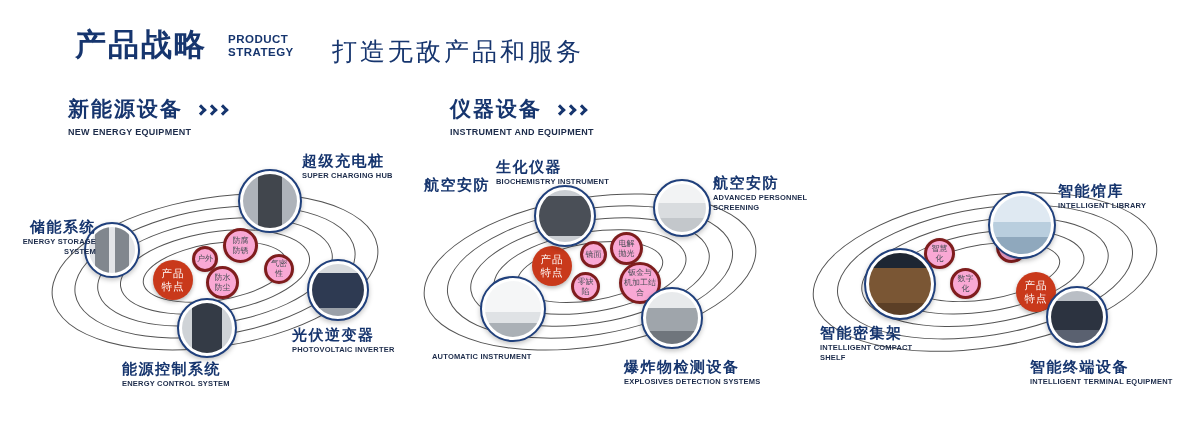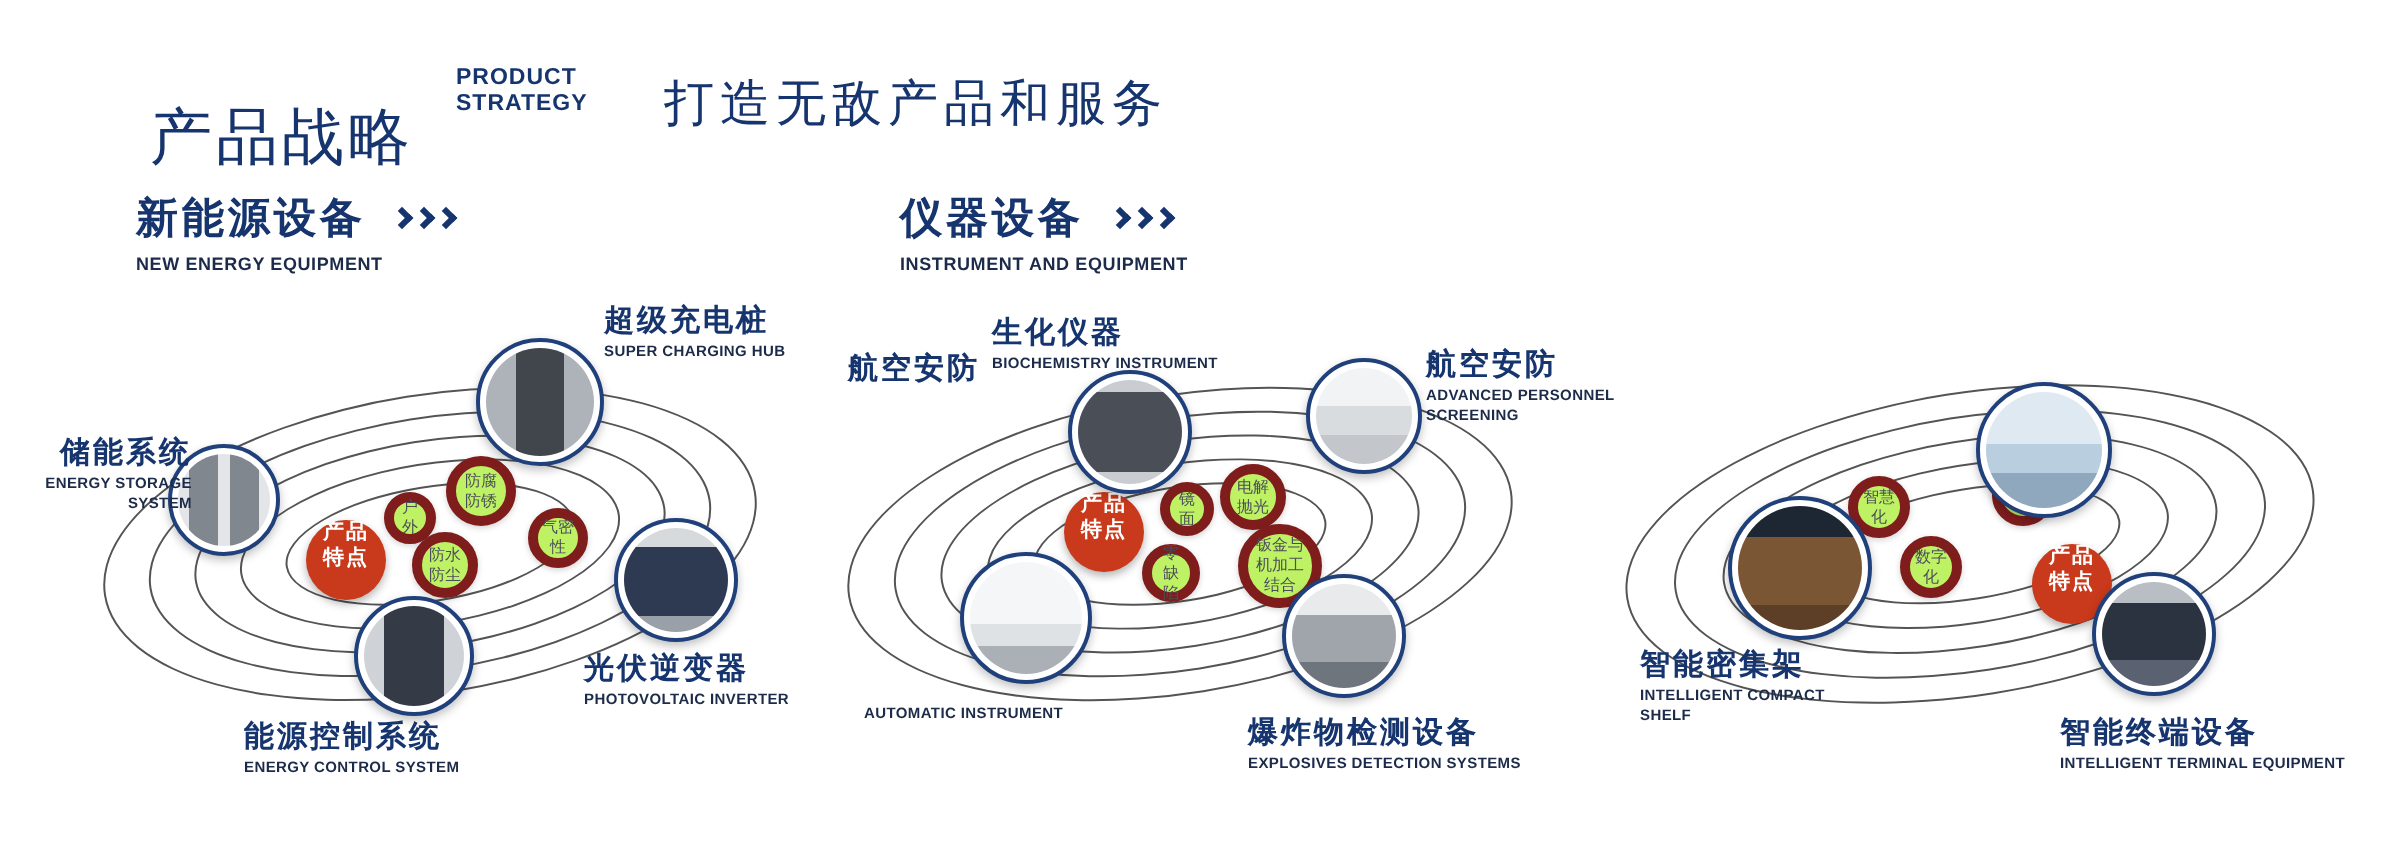--- a/index.html
+++ b/index.html
@@ -6,21 +6,21 @@
     --navy:#16356e;
     --red:#c9391b;
     --ink:#1c2b4a;
   }
   *{box-sizing:border-box;}
   html,body{margin:0;padding:0;}
   body{font-family:"Liberation Sans","DejaVu Sans",sans-serif;background:#fff;}
   .canvas{position:relative;width:1200px;height:422px;background:#ffffff;overflow:hidden;}
 
   
-  .header-cn{position:absolute;left:75px;top:24px;font-size:31px;font-weight:normal;color:var(--navy);letter-spacing:2px;margin-top:24px;}
+  .header-cn{position:absolute;left:75px;top:24px;font-size:31px;font-weight:bold;color:var(--navy);letter-spacing:2px;}
   .header-en{position:absolute;left:228px;top:33px;font-size:11.5px;font-weight:bold;color:var(--navy);line-height:1.15;letter-spacing:0.5px;}
   .subtitle{position:absolute;left:332px;top:35px;font-size:25px;font-weight:normal;color:var(--navy);letter-spacing:3px;}
 
   
   .sec-head{position:absolute;color:var(--navy);}
   .sec-head .cn{font-size:21px;font-weight:bold;letter-spacing:2px;display:inline-block;vertical-align:middle;}
   .sec-head .en{font-size:9px;font-weight:bold;color:var(--ink);margin-top:4px;letter-spacing:0.3px;}
   .chevrons{display:inline-block;margin-left:10px;vertical-align:middle;}
   .chev{display:inline-block;width:8px;height:8px;border-top:3px solid var(--navy);border-right:3px solid var(--navy);transform:rotate(45deg);margin-right:3px;}
 
@@ -37,23 +37,23 @@
   .img-inverter{background:linear-gradient(180deg,#d7dadd 0 18%,#2e3a52 18% 85%,#9aa0a8 85%);}
   .img-control{background:linear-gradient(90deg,#cfd3d7 0 20%,#343b46 20% 80%,#cfd3d7 80%);}
   .img-rack{background:linear-gradient(180deg,#c9cdd2 0 12%,#4a4f57 12% 88%,#c9cdd2 88%);}
   .img-screening{background:linear-gradient(180deg,#f2f3f4 0 40%,#d9dcdf 40% 70%,#c3c7cb 70%);}
   .img-analyzer{background:linear-gradient(180deg,#f5f6f7 0 55%,#dfe2e5 55% 75%,#aab0b6 75%);}
   .img-explosives{background:linear-gradient(180deg,#e8eaec 0 30%,#9fa5ab 30% 75%,#6f757c 75%);}
   .img-library{background:linear-gradient(180deg,#dfe9f2 0 45%,#b9cede 45% 70%,#8fa8bd 70%);}
   .img-shelf{background:linear-gradient(180deg,#1d2633 0 25%,#7a5634 25% 80%,#5c3f26 80%);}
   .img-kiosk{background:linear-gradient(180deg,#b9bec5 0 20%,#2c3340 20% 75%,#5a6170 75%);}
 
-  .badge{position:absolute;border-radius:50%;background:var(--red);color:#fff;display:flex;flex-direction:column;align-items:center;font-size:10.5px;font-weight:bold;line-height:1.2;box-shadow:0 2px 4px rgba(0,0,0,.3);letter-spacing:1px;}
-
-  .bubble{position:absolute;border-radius:50%;background:#bef264;border:5px solid #7f1d1d;color:#4a4f57;display:flex;align-items:center;justify-content:center;text-align:center;font-size:8px;line-height:1.25;box-shadow:0 1px 3px rgba(0,0,0,.18);white-space:pre-line;padding:2px;}
+  .badge{position:absolute;border-radius:50%;background:var(--red);color:#fff;display:flex;flex-direction:column;align-items:center;justify-content:center;font-size:10.5px;font-weight:normal;line-height:1.2;box-shadow:0 2px 4px rgba(0,0,0,.3);letter-spacing:1px;}
+
+  .bubble{position:absolute;border-radius:50%;background:#f9a8d4;border:3px solid #7f1d1d;color:#4a4f57;display:flex;align-items:center;justify-content:center;text-align:center;font-size:8px;line-height:1.25;box-shadow:0 1px 3px rgba(0,0,0,.18);white-space:pre-line;padding:2px;}
 
   .nlabel{position:absolute;color:var(--navy);}
   .nlabel .cn{font-size:15px;font-weight:bold;letter-spacing:1.5px;line-height:1.15;}
   .nlabel .en{font-size:7.5px;font-weight:bold;color:var(--ink);margin-top:2px;letter-spacing:0.2px;line-height:1.25;}
   .nlabel.right{text-align:right;}
 </style>
 </head>
 <body>
 
 <div class="canvas">
@@ -209,20 +209,24 @@
     <div class="node" style="left:180px;top:33px;width:68px;height:68px;">
         <div class="img img-library"></div>
       </div>
     <div class="node" style="left:56px;top:90px;width:72px;height:72px;">
         <div class="img img-shelf"></div>
       </div>
     <div class="node" style="left:238px;top:128px;width:62px;height:62px;">
         <div class="img img-kiosk"></div>
       </div>
 
+    <div class="nlabel" style="left:250px;top:24px;width:115px;">
+      <div class="cn">智能馆库</div>
+      <div class="en">INTELLIGENT LIBRARY</div>
+    </div>
     <div class="nlabel" style="left:12px;top:166px;width:112px;">
       <div class="cn">智能密集架</div>
       <div class="en">INTELLIGENT COMPACT SHELF</div>
     </div>
     <div class="nlabel" style="left:222px;top:200px;width:160px;">
       <div class="cn">智能终端设备</div>
       <div class="en">INTELLIGENT TERMINAL EQUIPMENT</div>
     </div>
   </div>
 

